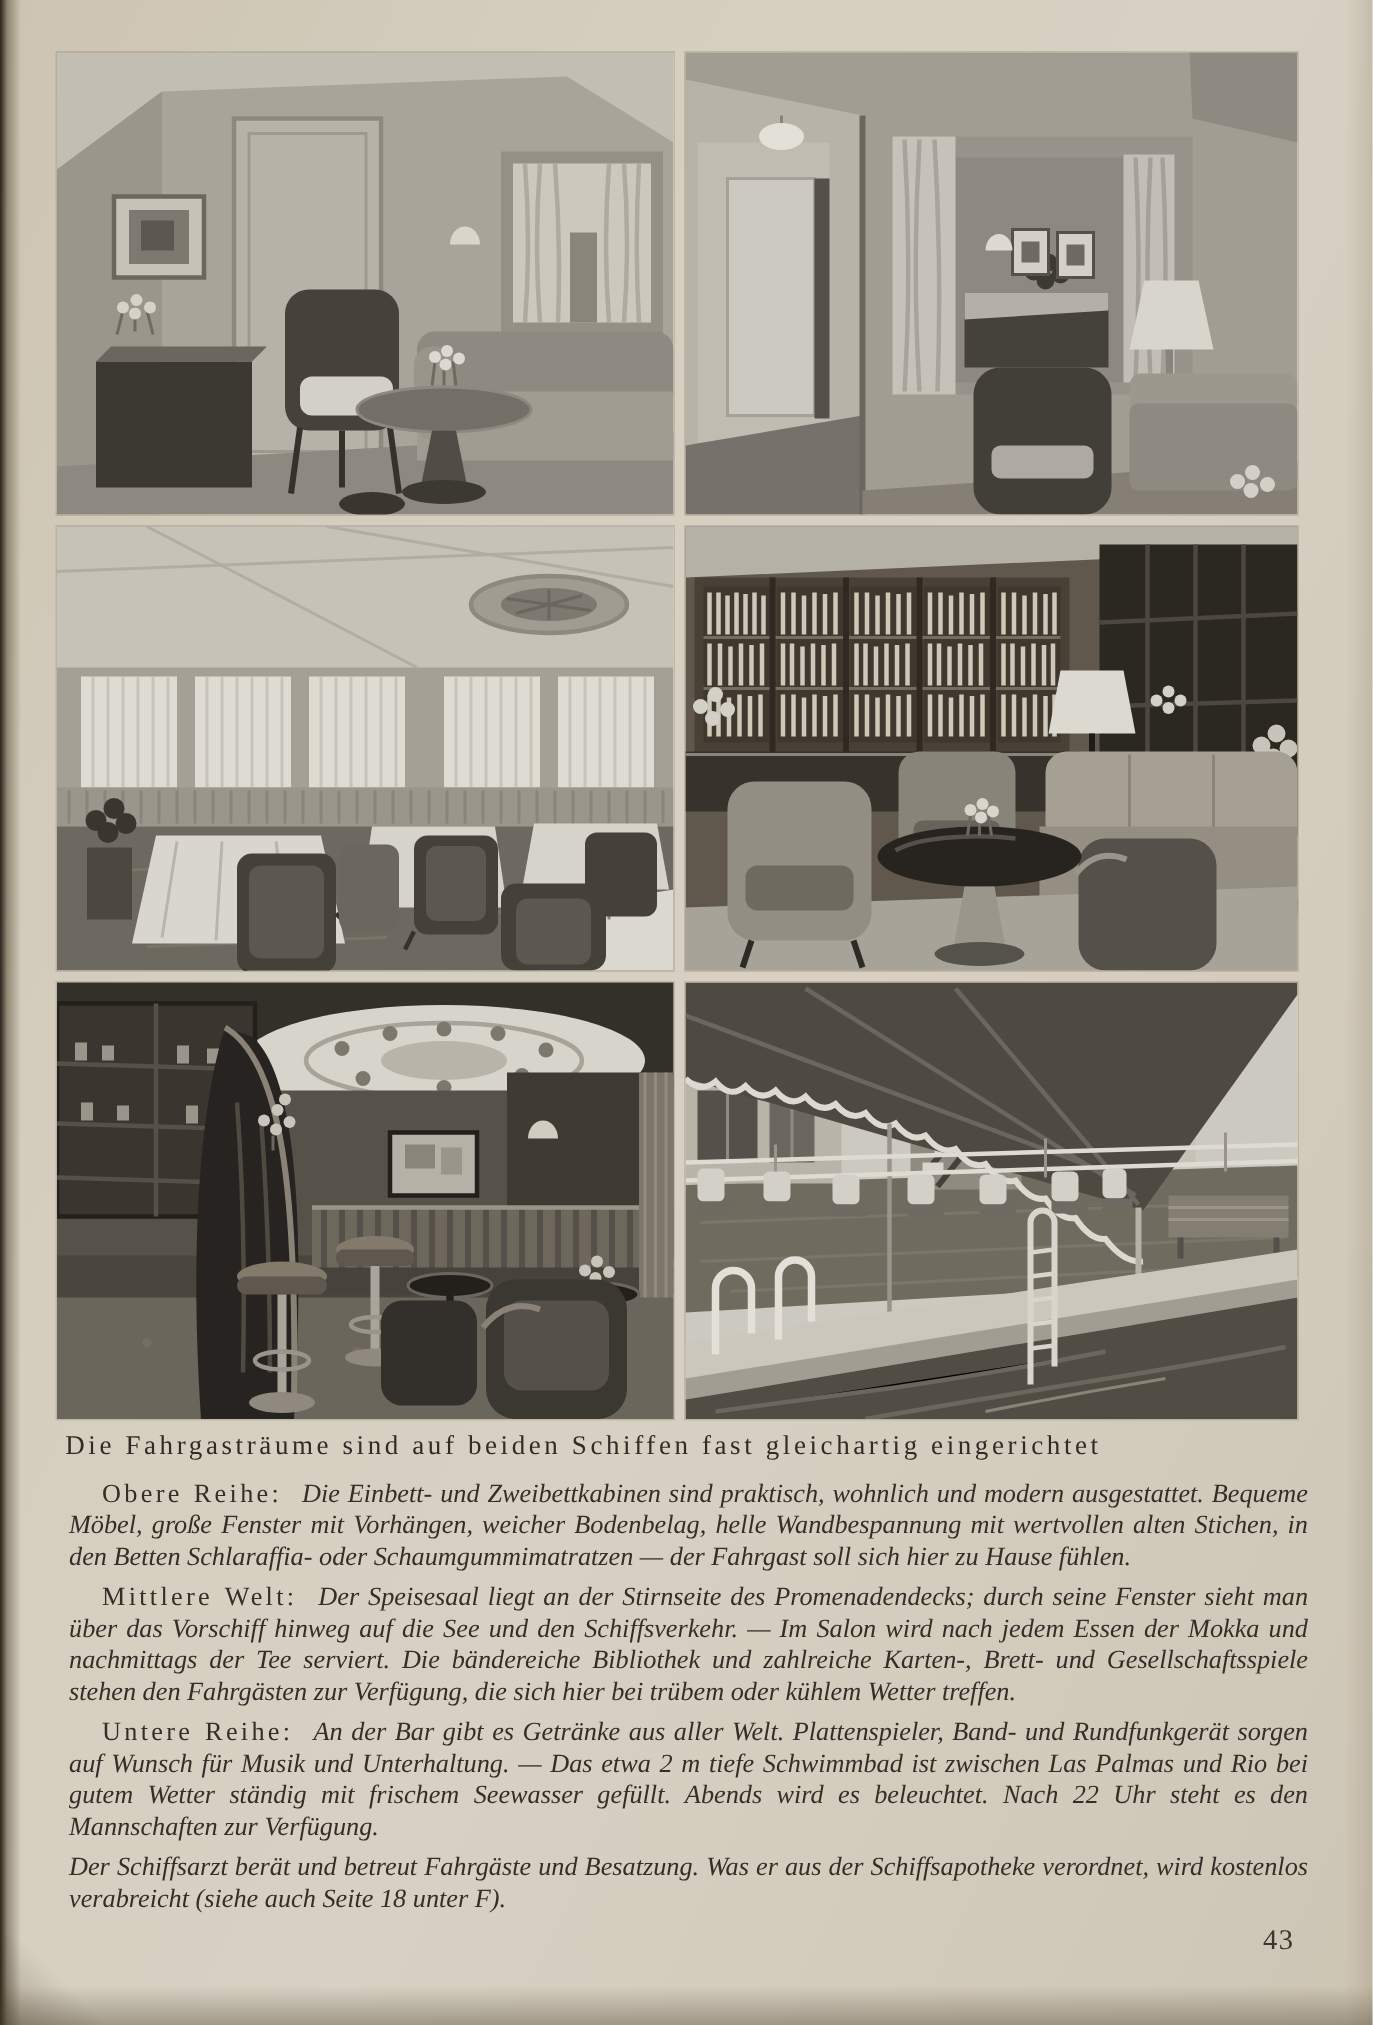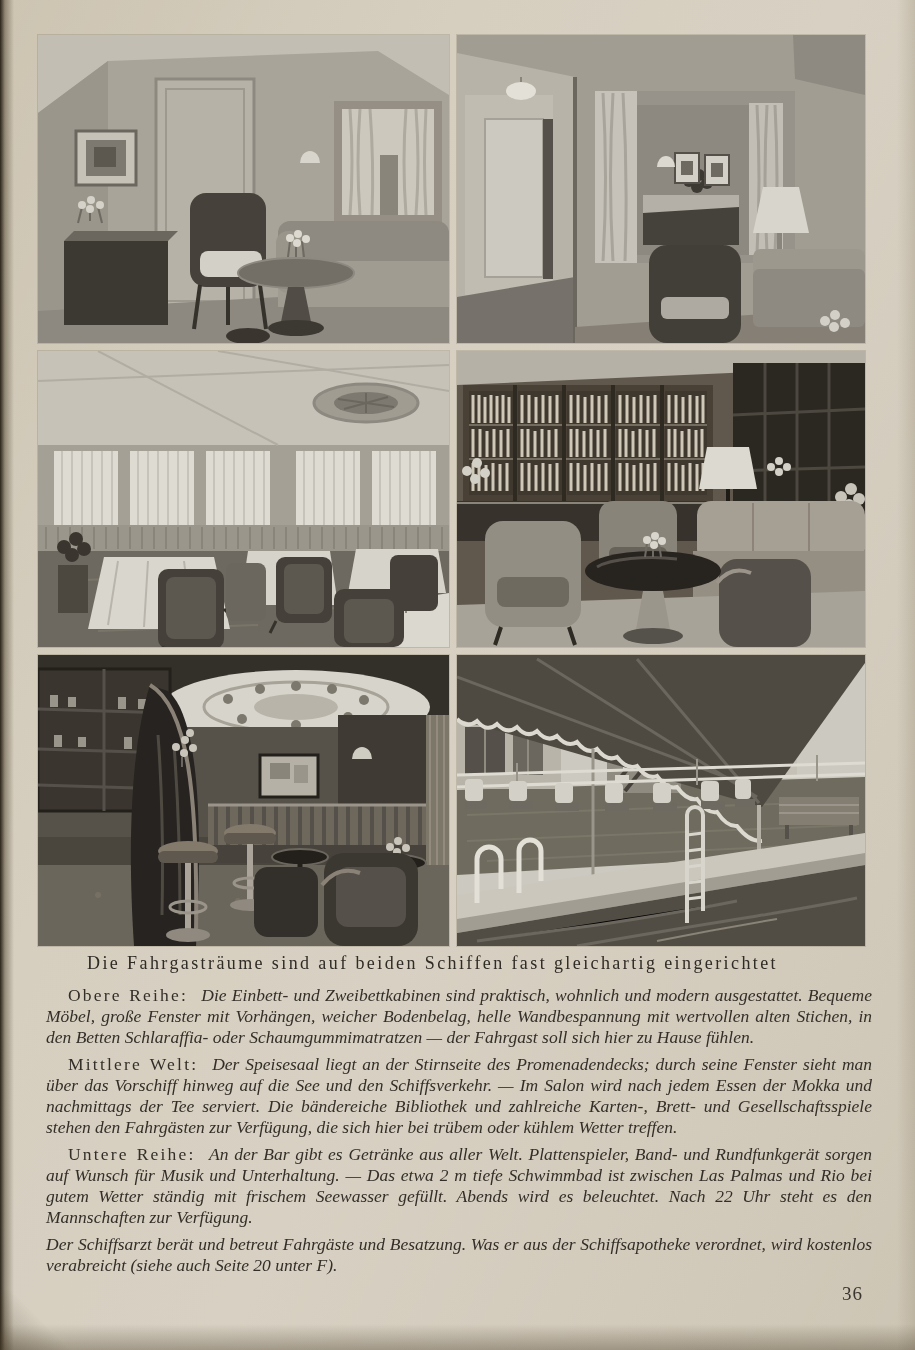--- a/index.html
+++ b/index.html
@@ -25,21 +25,21 @@
   figure.photo svg{display:block;width:100%;height:100%;}
   .p1{left:38px;top:35px;width:411px;height:308px;}
   .p2{left:457px;top:35px;width:408px;height:308px;}
   .p3{left:38px;top:351px;width:411px;height:296px;}
   .p4{left:457px;top:351px;width:408px;height:296px;}
   .p5{left:38px;top:655px;width:411px;height:291px;}
   .p6{left:457px;top:655px;width:408px;height:291px;}
 
   .heading{
     position:absolute;left:0;top:953px;width:778px;
-    text-align:right;font-size:18px;font-weight:normal;margin:0;
+    text-align:center;font-size:18px;font-weight:normal;margin:0;
     letter-spacing:2.4px;color:#2f2b25;font-family:Liberation Serif, serif;
   }
   .bodytext{position:absolute;left:46px;top:985px;width:826px;}
   .bodytext p{
     margin:0 0 6px 0;font-size:17.5px;line-height:21px;
     text-align:justify;font-style:italic;color:#332f28;
   }
   .lead{font-style:normal;letter-spacing:2.2px;}
   .lead:not(:empty){margin-right:8px;margin-left:22px;}
   .pagenum{position:absolute;right:52px;top:1283px;font-size:19px;color:#3a362f;letter-spacing:1px;}
@@ -567,23 +567,23 @@
     <p>
       <span class="lead">Mittlere Welt:</span>
       <span>Der Speisesaal liegt an der Stirnseite des Promenadendecks; durch seine Fenster sieht man über das Vorschiff hinweg auf die See und den Schiffsverkehr. — Im Salon wird nach jedem Essen der Mokka und nachmittags der Tee serviert. Die bändereiche Bibliothek und zahlreiche Karten-, Brett- und Gesellschaftsspiele stehen den Fahrgästen zur Verfügung, die sich hier bei trübem oder kühlem Wetter treffen.</span>
     </p>
     <p>
       <span class="lead">Untere Reihe:</span>
       <span>An der Bar gibt es Getränke aus aller Welt. Plattenspieler, Band- und Rundfunkgerät sorgen auf Wunsch für Musik und Unterhaltung. — Das etwa 2 m tiefe Schwimmbad ist zwischen Las Palmas und Rio bei gutem Wetter ständig mit frischem Seewasser gefüllt. Abends wird es beleuchtet. Nach 22 Uhr steht es den Mannschaften zur Verfügung.</span>
     </p>
     <p>
       <span class="lead"></span>
-      <span>Der Schiffsarzt berät und betreut Fahrgäste und Besatzung. Was er aus der Schiffsapotheke verordnet, wird kostenlos verabreicht (siehe auch Seite 20 unter F).</span>
+      <span>Der Schiffsarzt berät und betreut Fahrgäste und Besatzung. Was er aus der Schiffsapotheke verordnet, wird kostenlos verabreicht (siehe auch Seite 18 unter F).</span>
     </p>
   </div>
 
-  <div class="pagenum">36</div>
+  <div class="pagenum">43</div>
 
   <div class="spine-shadow"></div>
   <div class="corner-shadow"></div>
   <div class="corner-curl"></div>
   <div class="bottom-shadow"></div>
 </div>
 
 </body></html>

